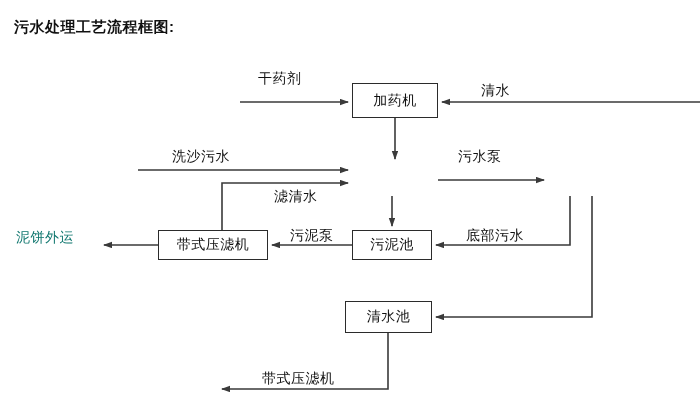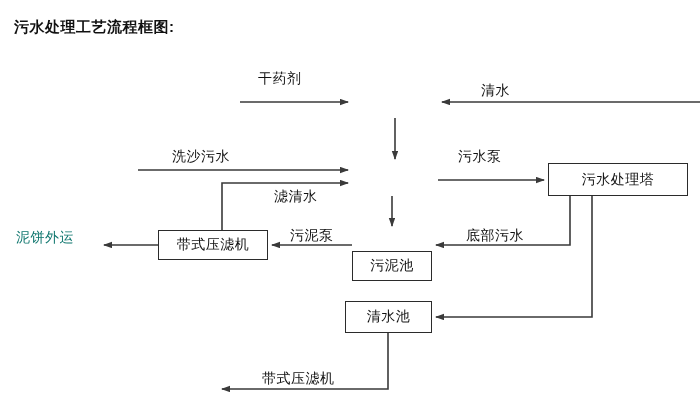--- a/index.html
+++ b/index.html
@@ -103,31 +103,31 @@
 
       <path d="M158,245 L104,245" marker-end="url(#arrow-l)"></path>
 
       <path d="M592,196 L592,317 L436,317" marker-end="url(#arrow-l)"></path>
 
       <path d="M388,333 L388,389 L222,389" marker-end="url(#arrow-l)"></path>
 
     </g>
   </svg>
 
+  <div class="node-box" style="left:352px; top:83px; width:86px; height:35px;">
+    <span>加药机</span>
+  </div>
 
 
-  <div class="node-box" style="left:548px; top:163px; width:140px; height:33px;">
-    <span>污水处理塔</span>
-  </div>
 
   <div class="node-box" style="left:158px; top:230px; width:110px; height:30px;">
     <span>带式压滤机</span>
   </div>
 
-  <div class="node-box" style="left:352px; top:230px; width:80px; height:30px;margin-top:21px;">
+  <div class="node-box" style="left:352px; top:230px; width:80px; height:30px;">
     <span>污泥池</span>
   </div>
 
   <div class="node-box" style="left:345px; top:301px; width:87px; height:32px;">
     <span>清水池</span>
   </div>
 
   <div class="edge-label" style="left:258px; top:70px;">干药剂</div>
 
   <div class="edge-label" style="left:481px; top:82px;">清水</div>

